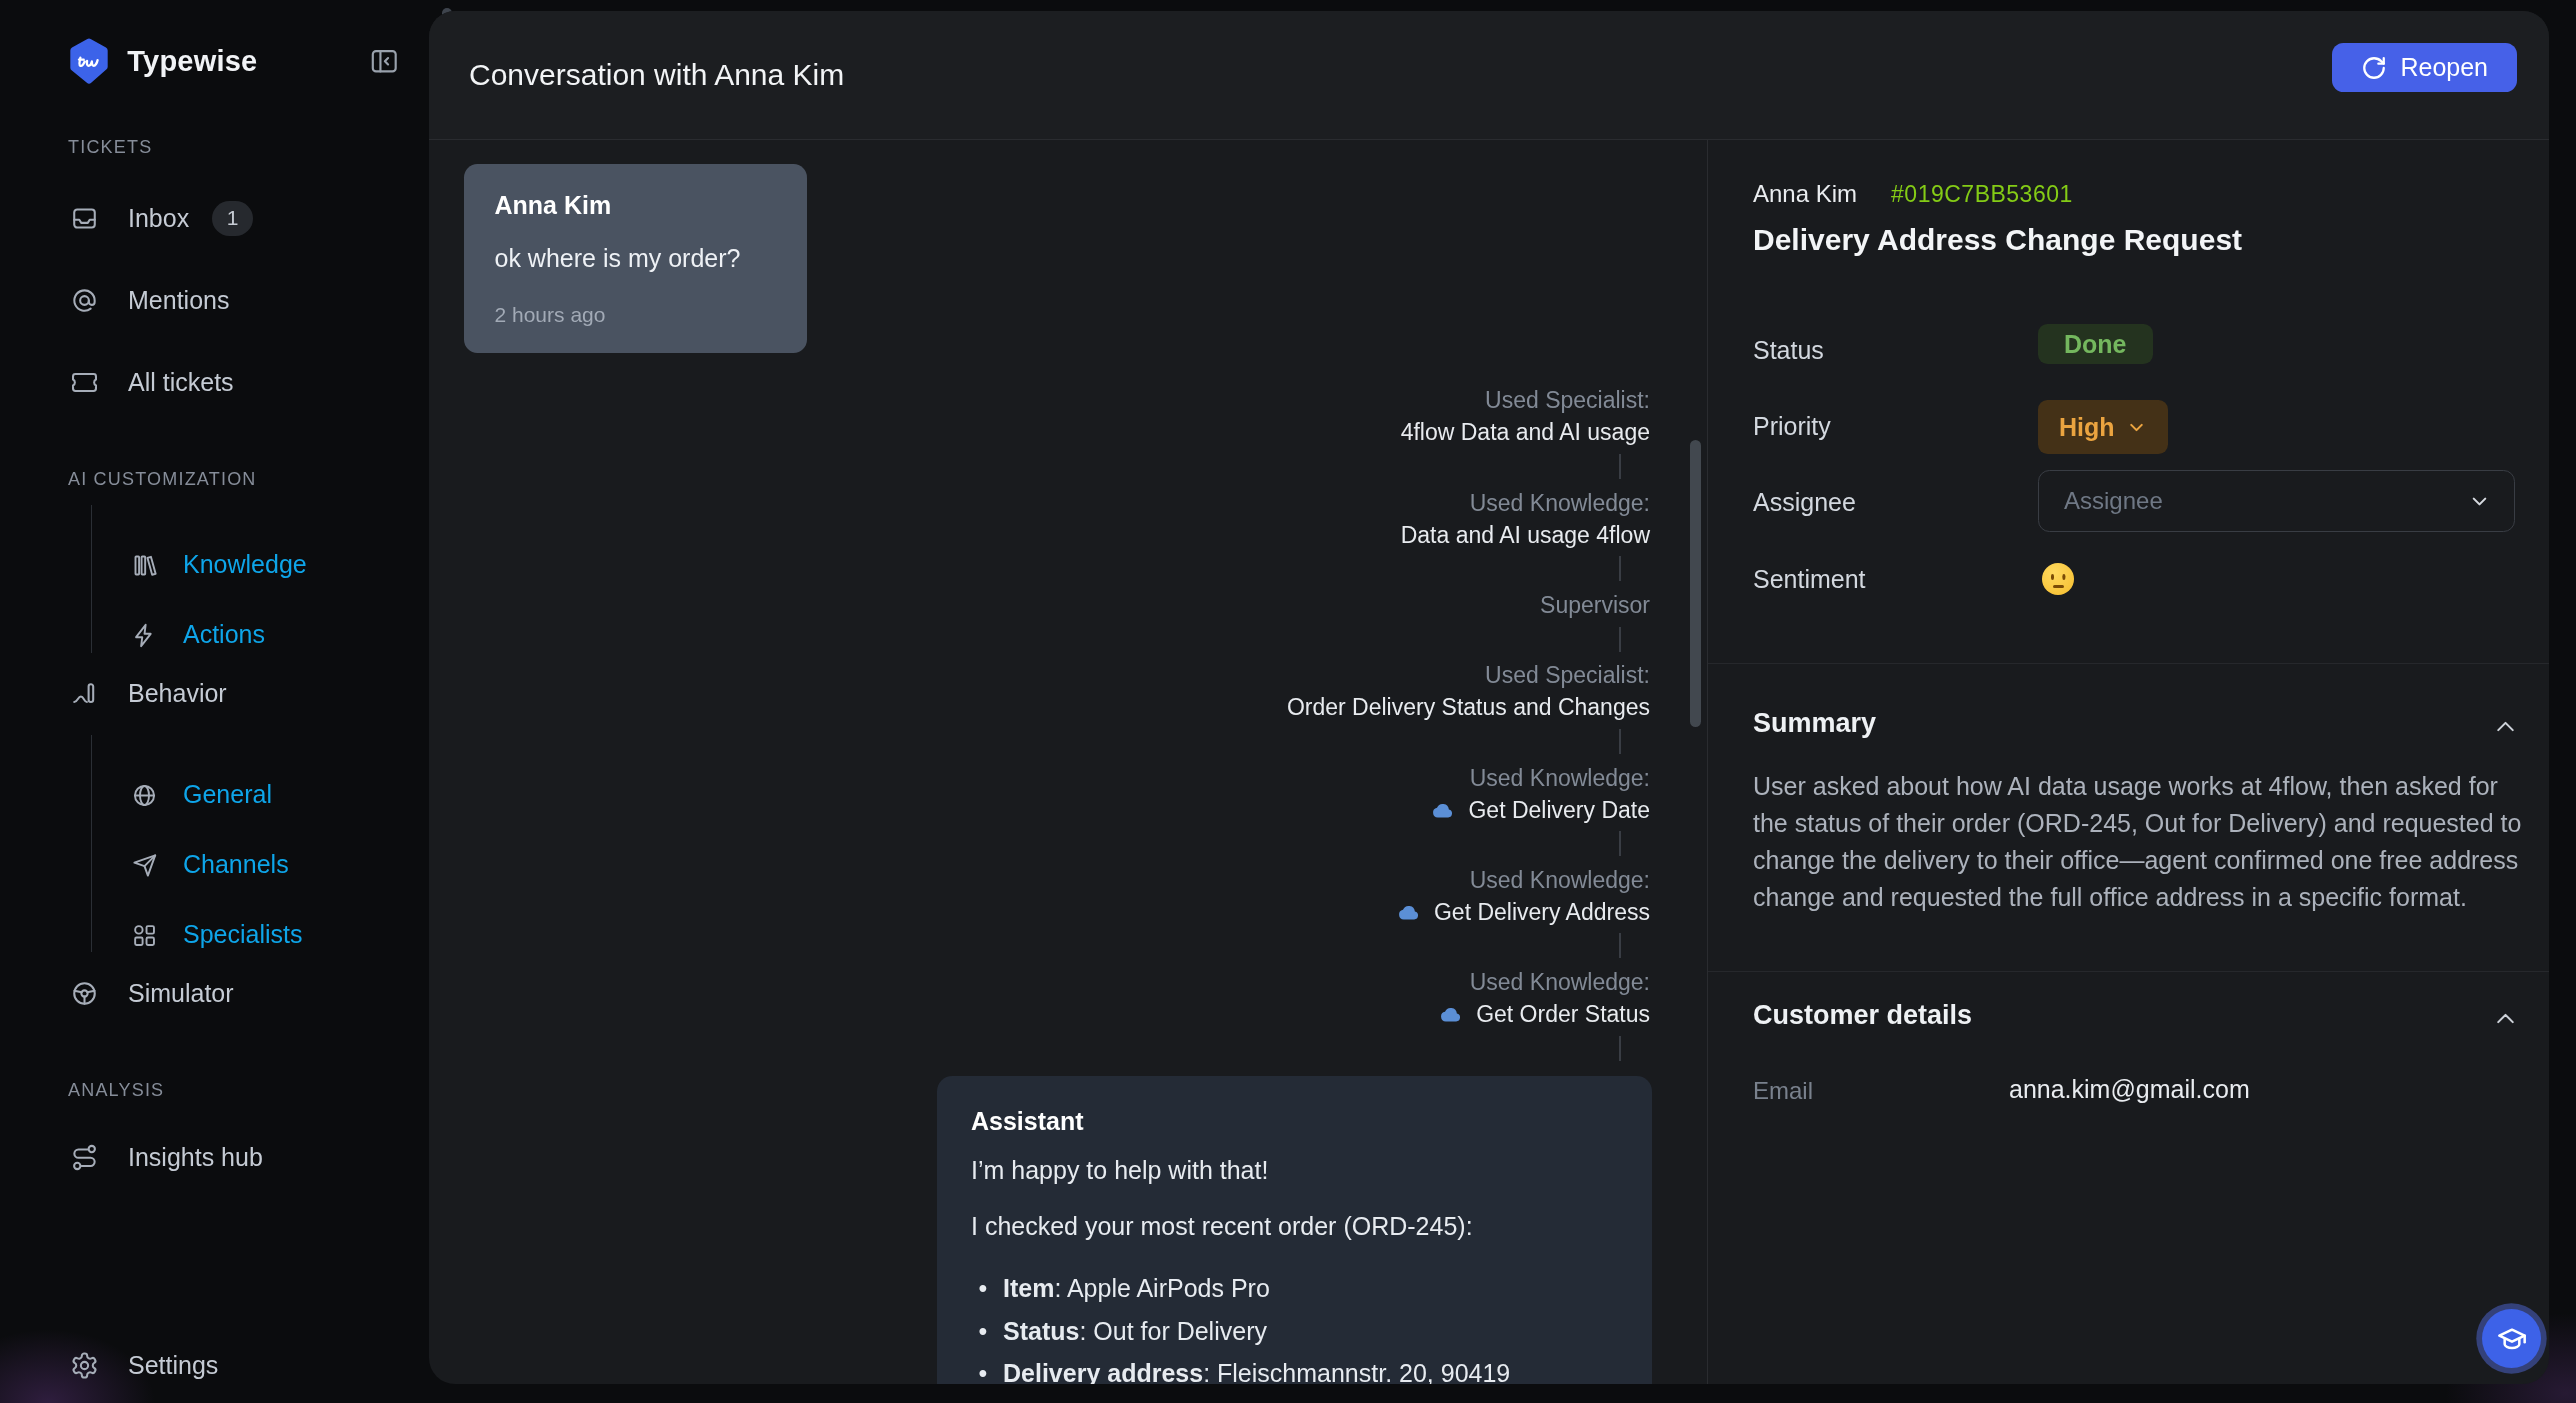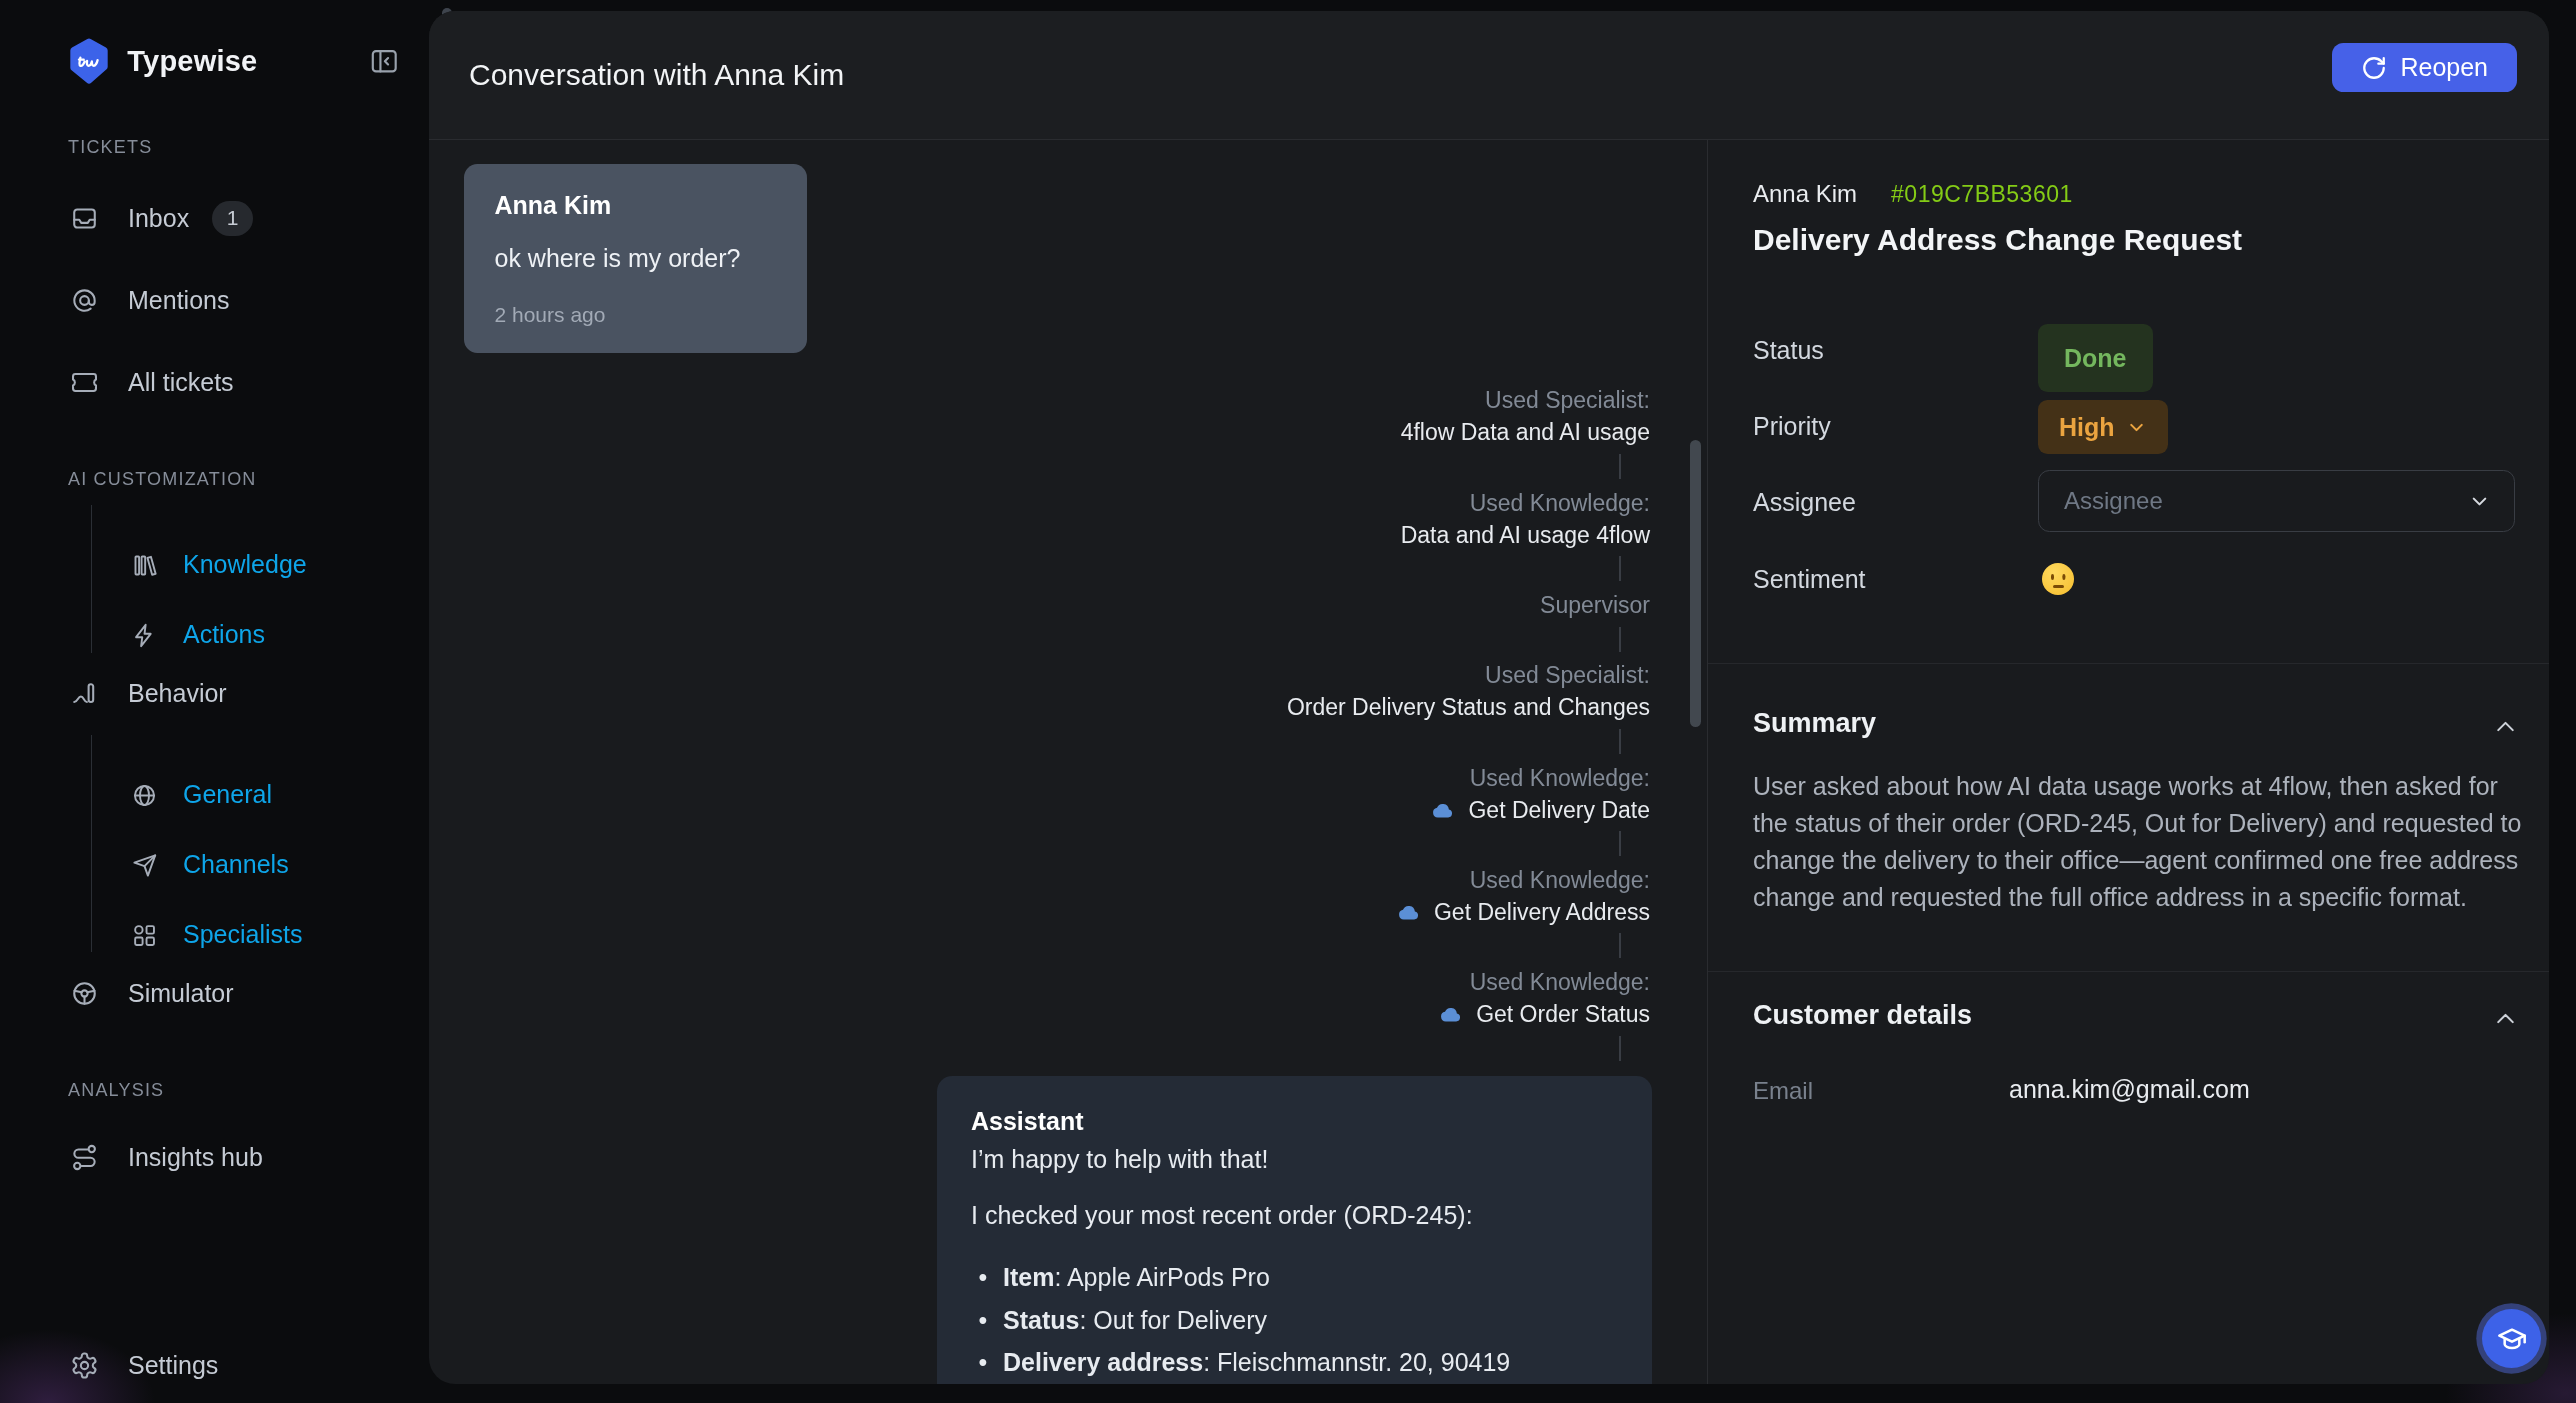--- a/index.html
+++ b/index.html
@@ -63,36 +63,36 @@
   .event { display:flex; flex-direction:column; align-items:flex-end; }
   .event-label { font-size:23px; line-height:32px; color:#828a96; }
   .event-value { font-size:23px; line-height:32px; color:#e8ebef; display:flex; align-items:center; gap:12.4px; }
   .cloud-ic { width:26px; height:20px; display:inline-block; }
   .connector { width:1.9px; height:25px; background:#393d44; margin:5.7px 29px 7.6px 0; }
 
   .bubble-assistant { position:absolute; left:508px; top:936px; width:715px; height:327px;
     background:#242b36; border-radius:15.3px 15.3px 0 0; padding:29px 34px; }
   .bubble-assistant .author { font-size:25px; font-weight:700; color:#fff; line-height:32px; }
   .bubble-assistant p { font-size:25px; color:#e7ebf0; line-height:32px; }
-  .bubble-assistant p.p1 { margin-top:6px; }
+  .bubble-assistant p.p1 { margin-top:17px; }
   .bubble-assistant p.p2 { margin-top:24px; }
   .bubble-assistant ul { margin-top:30px; list-style:none; }
   .bubble-assistant li { font-size:25px; color:#e7ebf0; line-height:32px; margin-bottom:10.5px;
     padding-left:32px; position:relative; }
   .bubble-assistant li::before { content:"•"; position:absolute; left:7.6px; color:#e7ebf0; }
   .bubble-assistant li .term { font-weight:700; }
 
   
   .panel { position:absolute; left:1279px; top:129px; width:841px; height:1244px; }
   .meta { position:absolute; left:45px; top:39px; display:flex; align-items:baseline; line-height:29px; }
   .meta-name { font-size:24px; font-weight:500; color:#e9ecef; }
   .meta-id { font-size:23px; color:#84cc16; margin-left:34px; letter-spacing:0.5px; }
   .ticket-title { position:absolute; left:45px; top:83px; font-size:30px; font-weight:700; color:#f3f5f7; }
   .f-label { position:absolute; left:45px; font-size:25px; color:#d3d8df; line-height:29px; }
-  .badge-done { position:absolute; left:330px; top:184px; height:68px; padding:0 26px; border-radius:9.5px;
+  .badge-done { position:absolute; left:330px; top:184px; height:40px; padding:0 26px; border-radius:9.5px;
     background:#24331f; color:#74b75e; font-size:25px; font-weight:600; display:flex; align-items:center; }
   .badge-high { position:absolute; left:330px; top:260px; height:54px; padding:0 21px; border-radius:9.5px;
     background:#443117; color:#eba440; font-size:25px; font-weight:600; display:flex; align-items:center; gap:11.4px; cursor:pointer; }
   .badge-high svg.ic { width:21px; height:21px; stroke-width:2.4; }
   .assignee-field { position:absolute; left:330px; top:330px; width:477px; height:62px;
     border:1.4px solid #393d44; border-radius:11.4px; display:flex; align-items:center;
     padding:0 23px 0 25px; cursor:pointer; background:transparent; }
   .assignee-ph { font-size:24px; color:#6f7885; flex:1; }
   .assignee-field svg.ic { width:23px; height:23px; color:#d6dae0; stroke-width:2.2; }
   .emoji { position:absolute; left:334px; top:423px; width:32px; height:32px; border-radius:50%;

